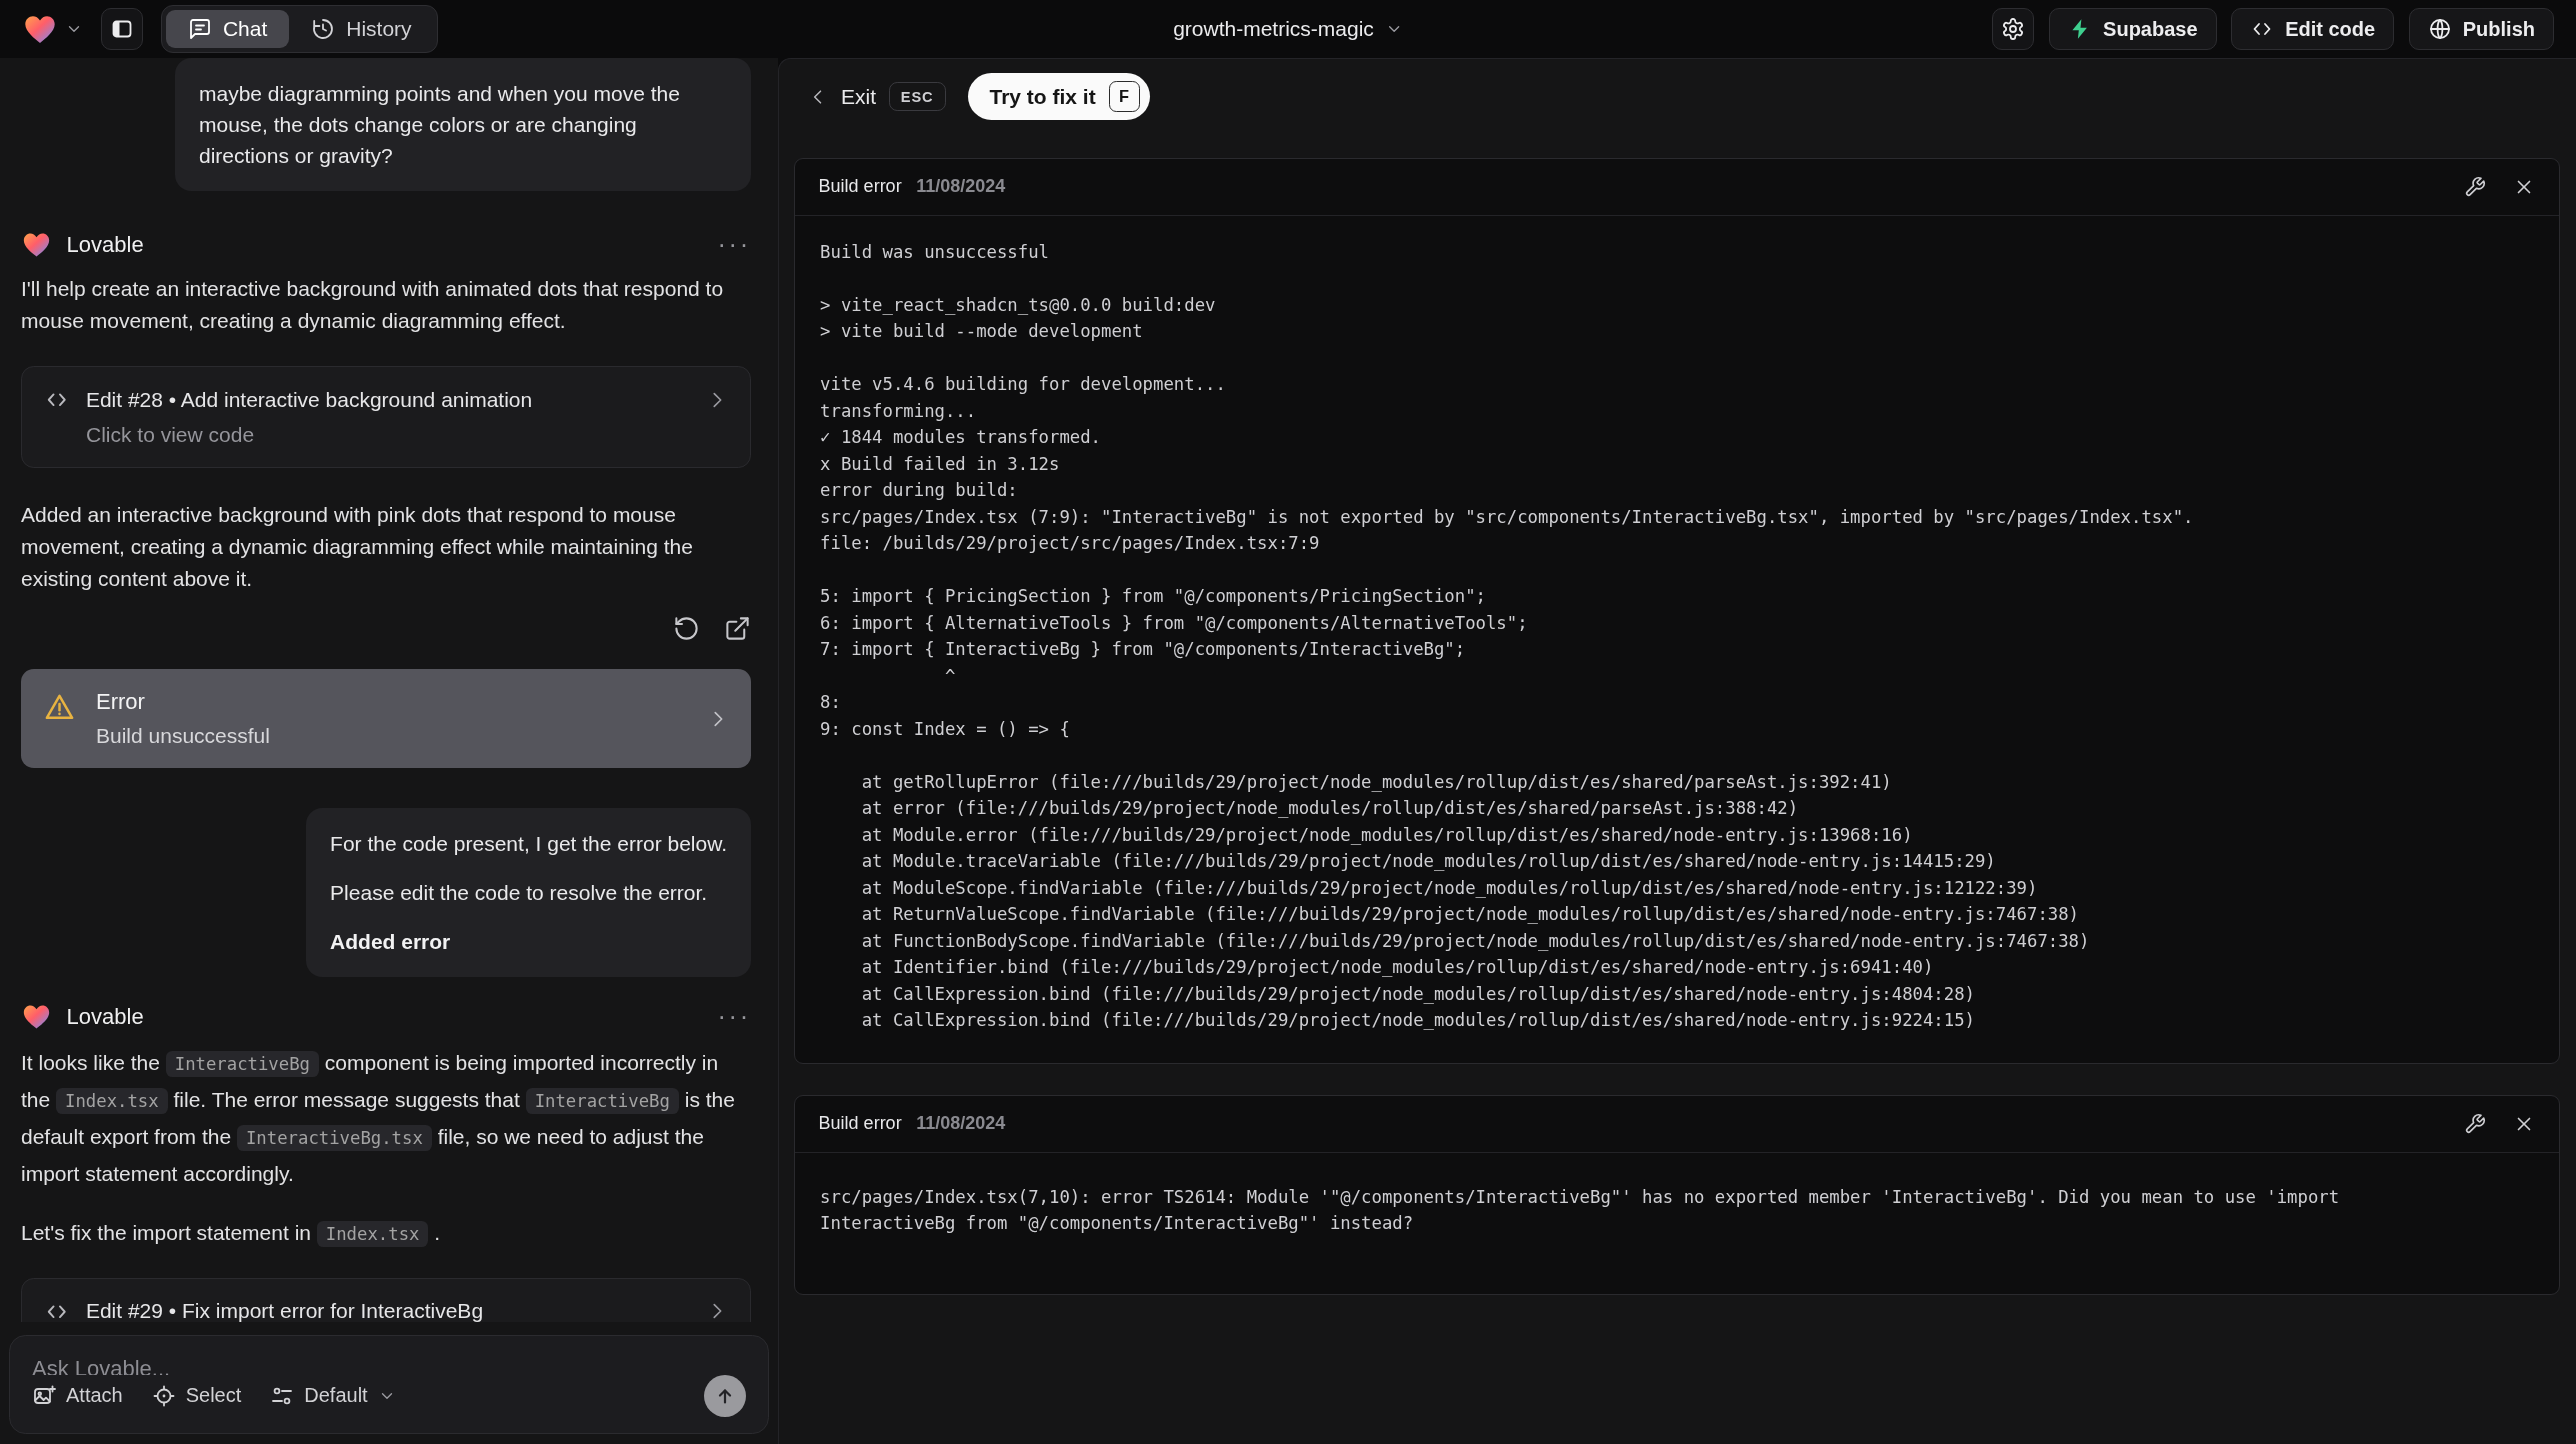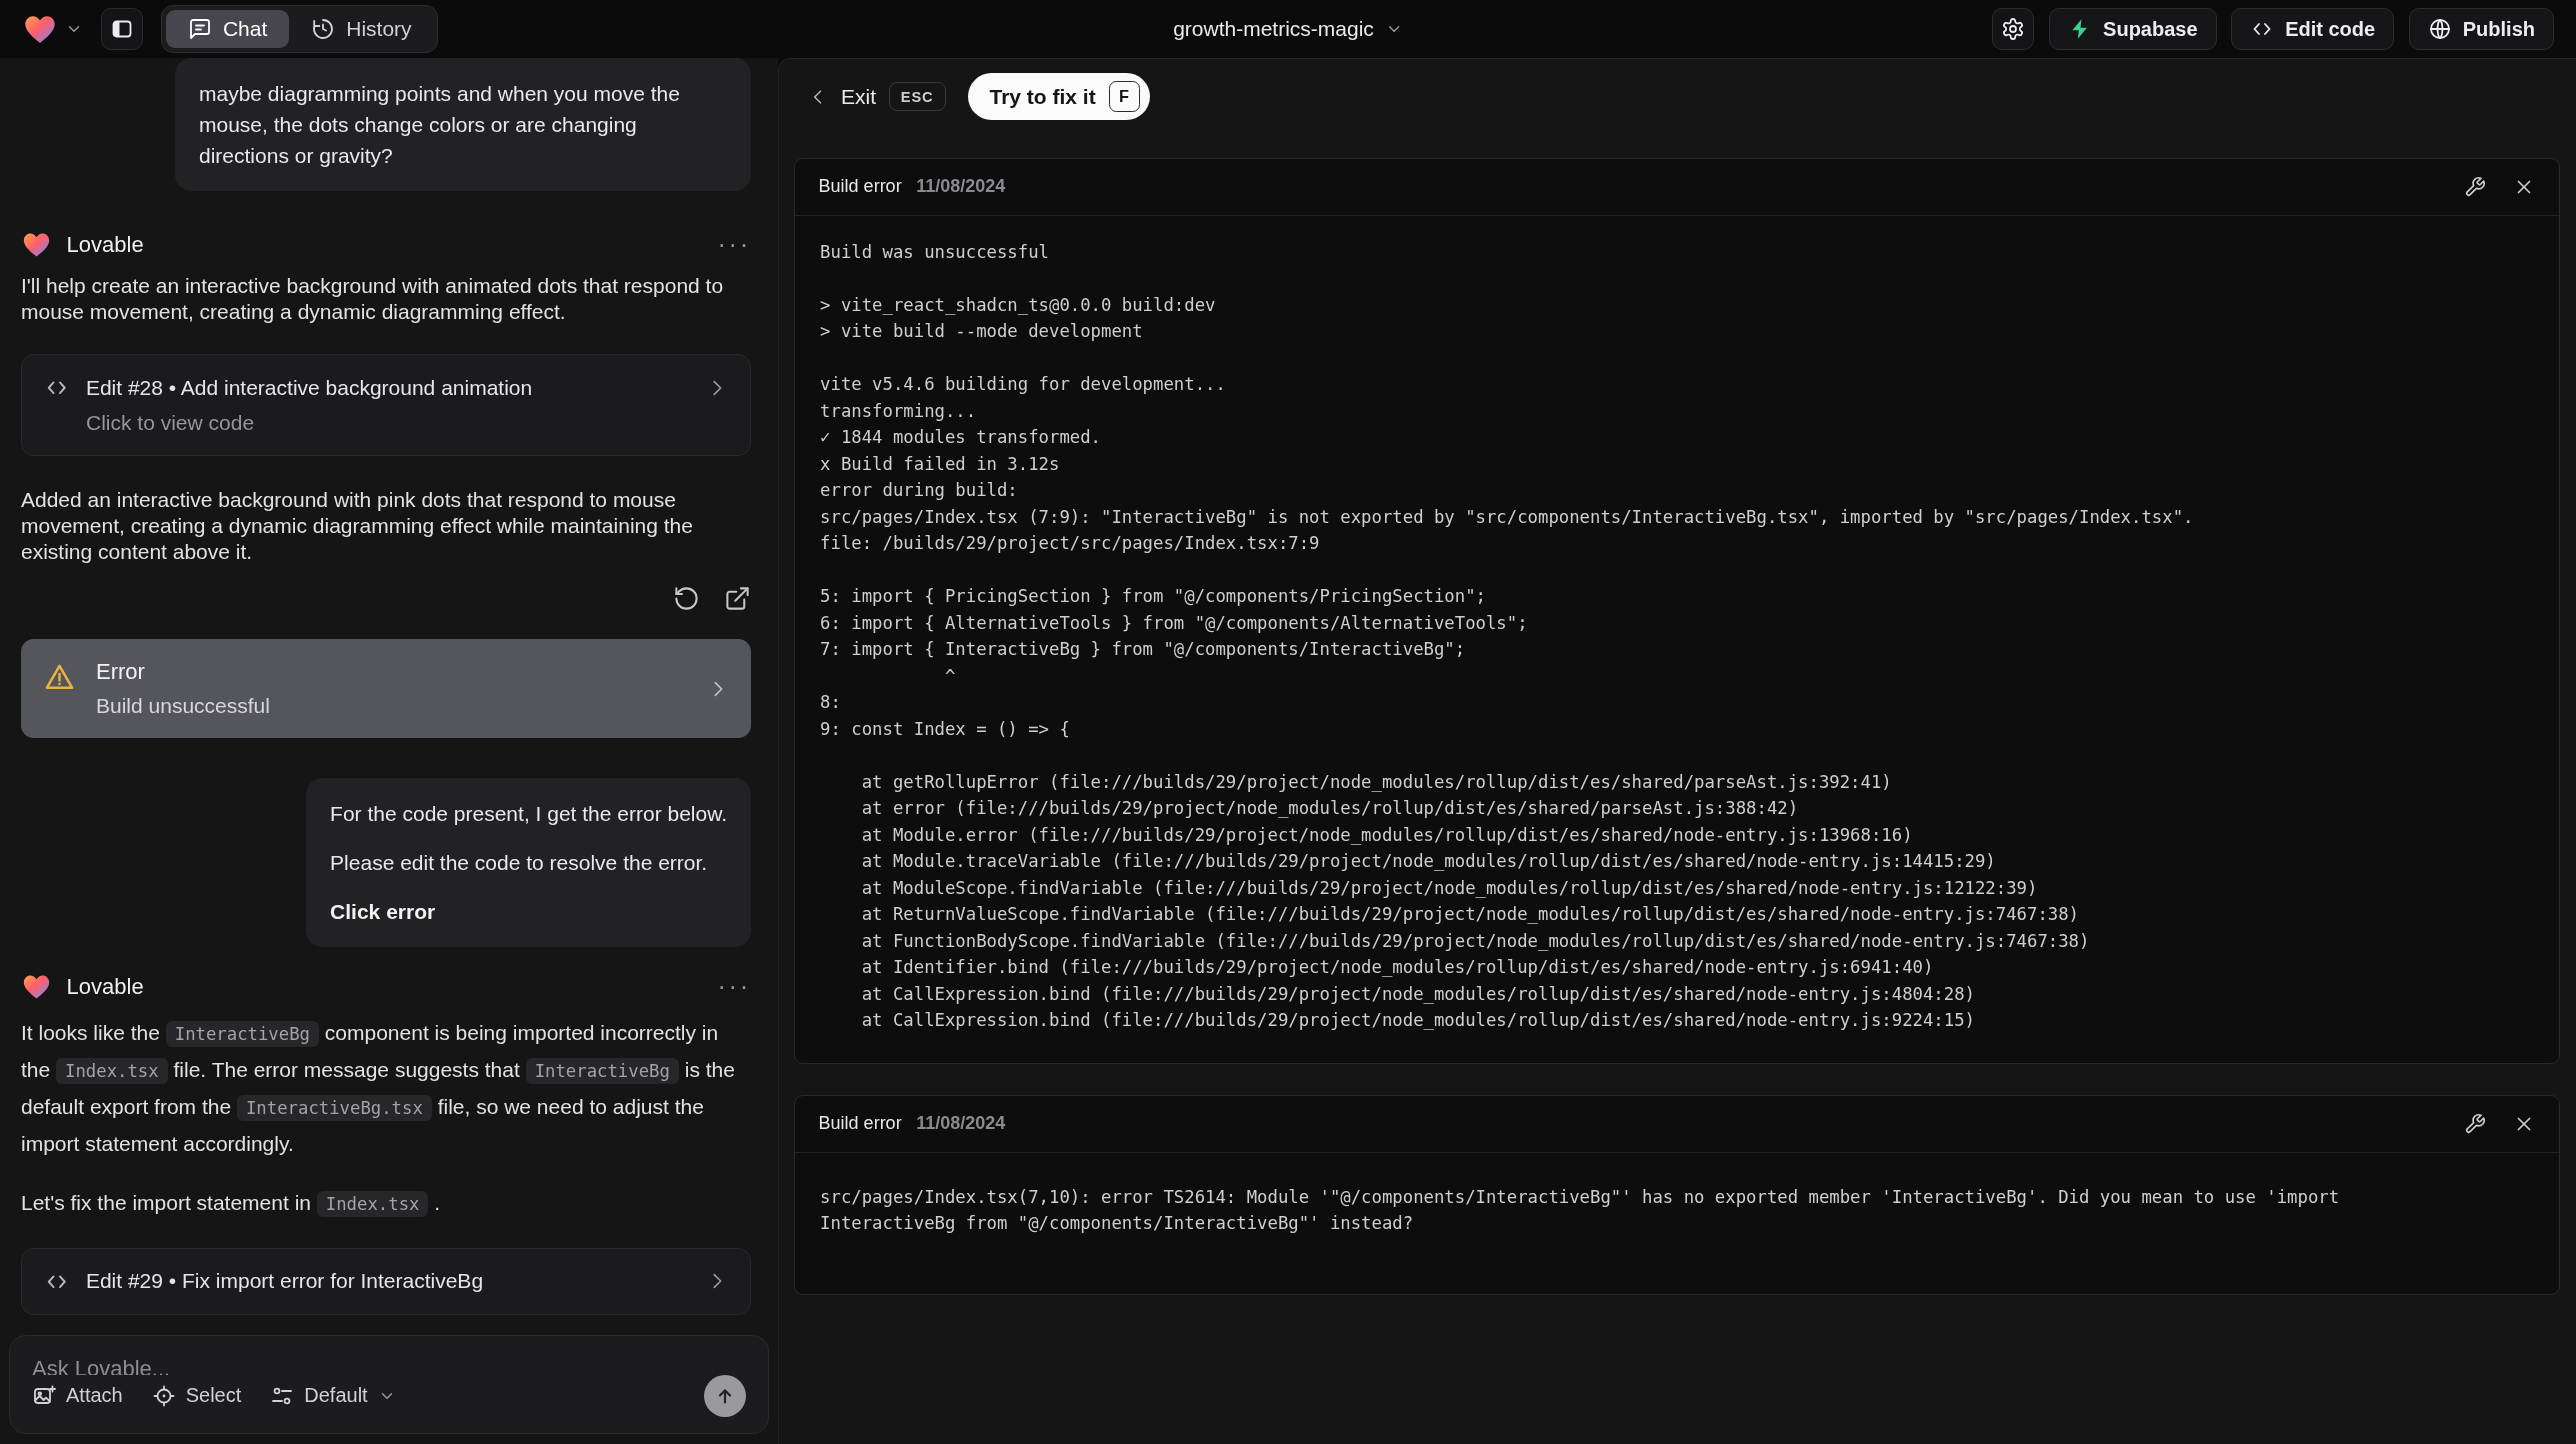--- a/index.html
+++ b/index.html
@@ -43,21 +43,21 @@
   .bubble { align-self:flex-end; background:#222225; border-radius:16.4px; padding:20px 24px;
             font-size:21px; line-height:31px; color:#e9e9eb; }
   .bubble-1 { max-width:576px; }
   .bubble-2 { margin-top:40px; max-width:511px; }
   .bubble p + p { margin-top:18px; }
   .show-error { font-weight:700; color:#f2f2f3; margin-top:18px; cursor:pointer; }
   .bot-row { display:flex; align-items:center; gap:14.6px; margin-top:38px; }
   .bot-row .heart { width:31px; height:31px; }
   .bot-name { font-size:22px; font-weight:500; color:#f0f0f1; }
   .more-dots { margin-left:auto; color:#96969b; font-size:25.5px; letter-spacing:2.7px; cursor:pointer; line-height:1; }
-  .para { margin-top:12.8px; font-size:21px; line-height:26px; color:#e2e2e4; }
+  .para { margin-top:12.8px; font-size:21px; line-height:32px; color:#e2e2e4; }
   .para.rich { line-height:35px; }
   .chip { font-family:"DejaVu Sans Mono", monospace; font-size:17.3px; background:#27272b; color:#a3a3a3;
           border-radius:6.4px; padding:2.7px 9px; white-space:nowrap;text-align:right; }
   .edit-card { margin-top:29px; background:#1b1b1d; border:0.9px solid #2a2a2e; border-radius:12.8px;
                padding:20px 22px; cursor:pointer; }
   .edit-top { display:flex; align-items:center; gap:16.4px; }
   .edit-top .ic-code { width:25.5px; height:25.5px; color:#b9b9be; }
   .edit-title { font-size:21px; color:#e6e6e8; }
   .chev-r { width:22px; height:22px; color:#9a9aa0; margin-left:auto; }
   .edit-sub { margin-left:42px; margin-top:11px; font-size:21px; color:#95959b; }
@@ -253,21 +253,21 @@
           <div class="error-sub">Build unsuccessful</div>
         </div>
         <svg class="chev-r ic" viewBox="0 0 24 24">
             <polyline points="9 5 16 12 9 19"></polyline>
           </svg>
       </div>
 
       <div class="bubble bubble-2">
         <p>For the code present, I get the error below.</p>
         <p>Please edit the code to resolve the error.</p>
-        <p class="show-error">Click error</p>
+        <p class="show-error">Added error</p>
       </div>
 
       <div class="bot-row" style="margin-top:24px">
         <svg class="heart" viewBox="0 0 24 24">
           <path d="M12 21.3C8.6 18.6 2.2 13.9 2.2 8.9c0-3.3 2.5-5.4 5.1-5.4 1.9 0 3.5 1 4.7 2.9 1.2-1.9 2.8-2.9 4.7-2.9 2.6 0 5.1 2.1 5.1 5.4 0 5-6.4 9.7-9.8 12.4z" fill="url(#heartGrad)"></path>
         </svg>
         <span class="bot-name">Lovable</span>
         <span class="more-dots">···</span>
       </div>
 

